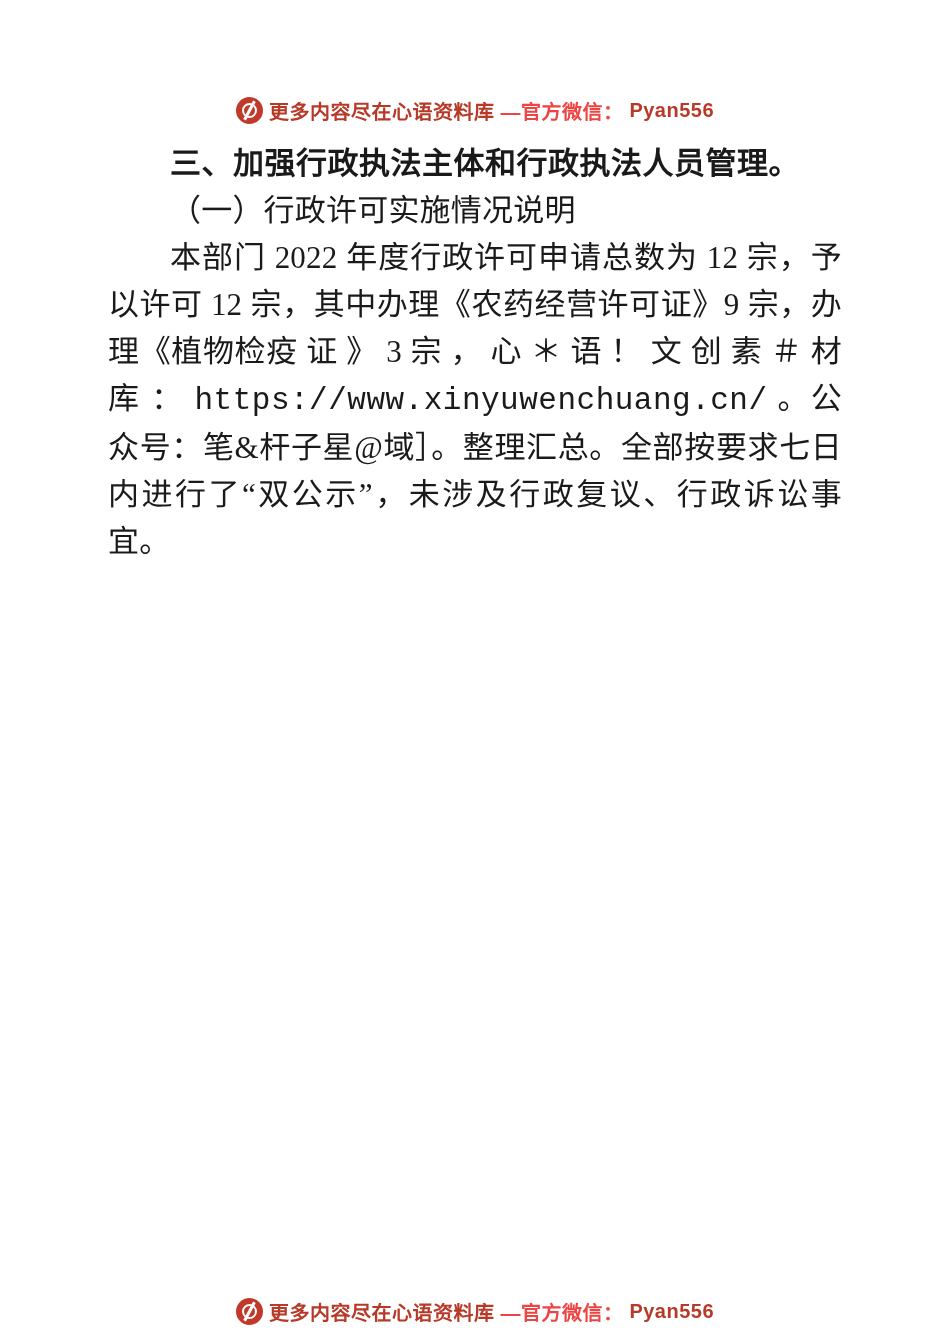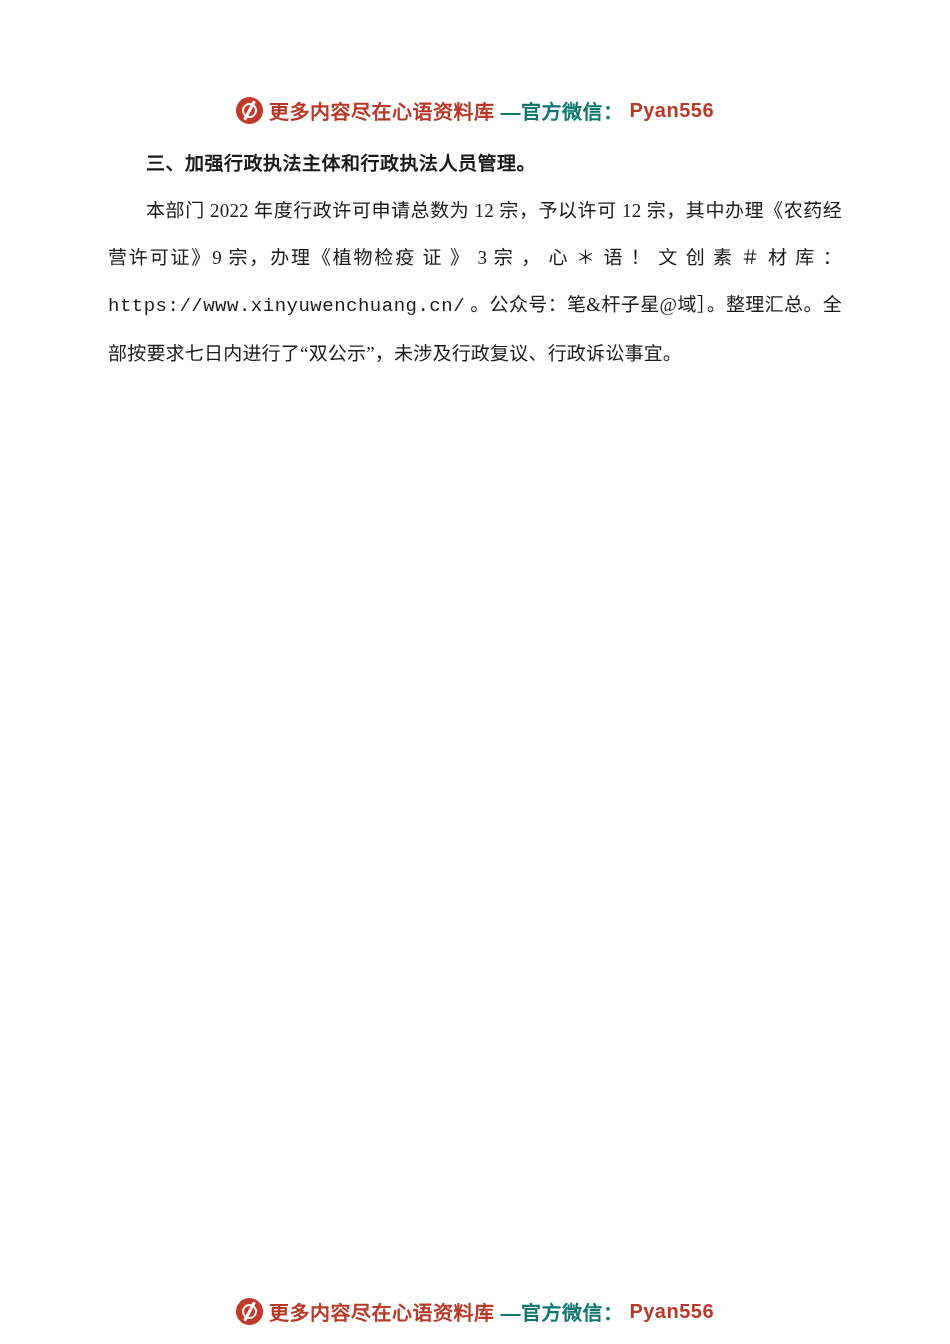--- a/index.html
+++ b/index.html
@@ -74,36 +74,36 @@
     top: 3px;
     width: 3px;
     height: 21px;
     background: #ffffff;
     transform: rotate(28deg);
   }
   .wm-text-red {
     color: #b73a28;
   }
   .wm-text-dark {
-    color: #0f766e;
+    color: #ef4444;
   }
   .wm-text-red2 {
     color: #b73a28;
   }
 
   
   .content {
     position: absolute;
     top: 140px;
     left: 108px;
     width: 734px;
   }
   p {
     margin: 0;
-    font-size: 19px;
+    font-size: 31px;
     line-height: 47px;
     text-align: justify;
     text-justify: inter-ideograph;
     letter-spacing: 0.2px;
   }
   p.indent {
     text-indent: 2em;
   }
   p.heading {
     font-family: "Liberation Sans", "DejaVu Sans", sans-serif;
@@ -130,20 +130,21 @@
     <span class="wm-text-dark">—官方微信：</span>
     <span class="wm-text-red2">Pyan556</span>
   </div>
 
   <div class="content">
 
     <p class="heading">三、加强行政执法主体和行政执法人员管理。</p>
 
 
 
+    <p class="sub">（一）行政许可实施情况说明</p>
 
     <p class="indent">
       <span>本部门 2022 年度行政许可申请总数为 12 宗，予以许可 12 宗，其中办理《农药经营许可证》9 宗，办理《植物检疫 证 》 3 宗 ， 心 ＊ 语 ！ 文 创 素 ＃ 材 库 ：</span>
       <span class="mono-url">https://www.xinyuwenchuang.cn/</span>
       <span>。公众号：笔&amp;杆子星@域］。整理汇总。全部按要求七日内进行了“双公示”，未涉及行政复议、行政诉讼事宜。</span>
     </p>
 
 
 
   </div>

